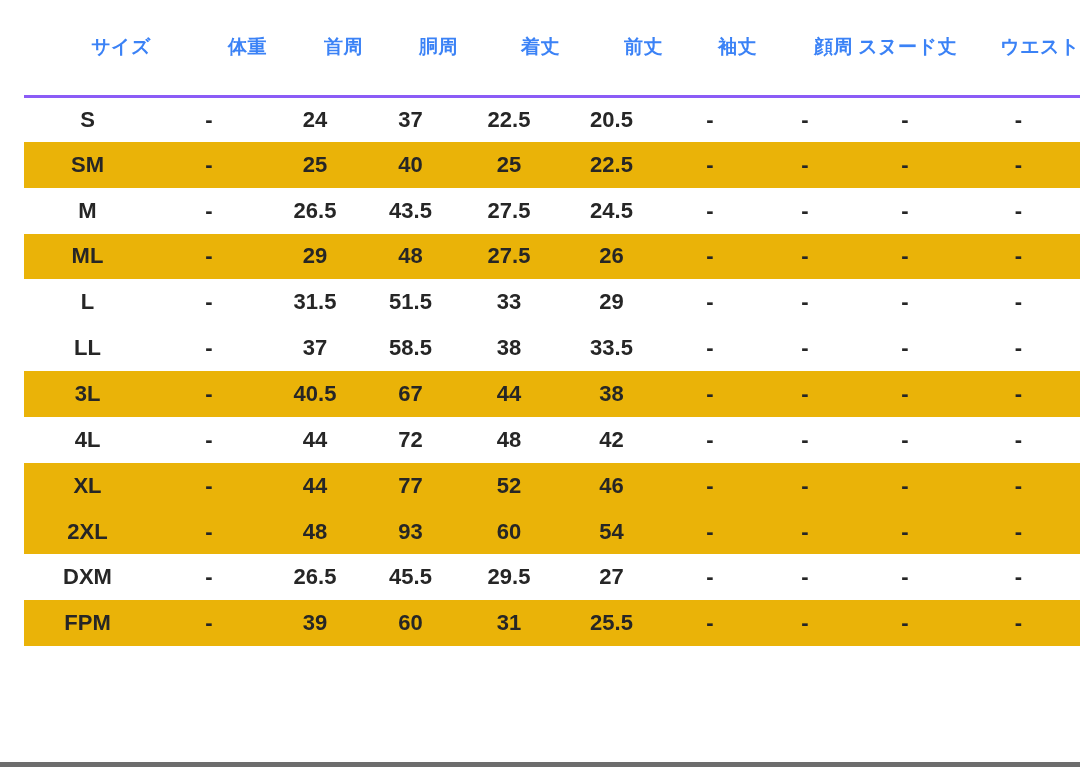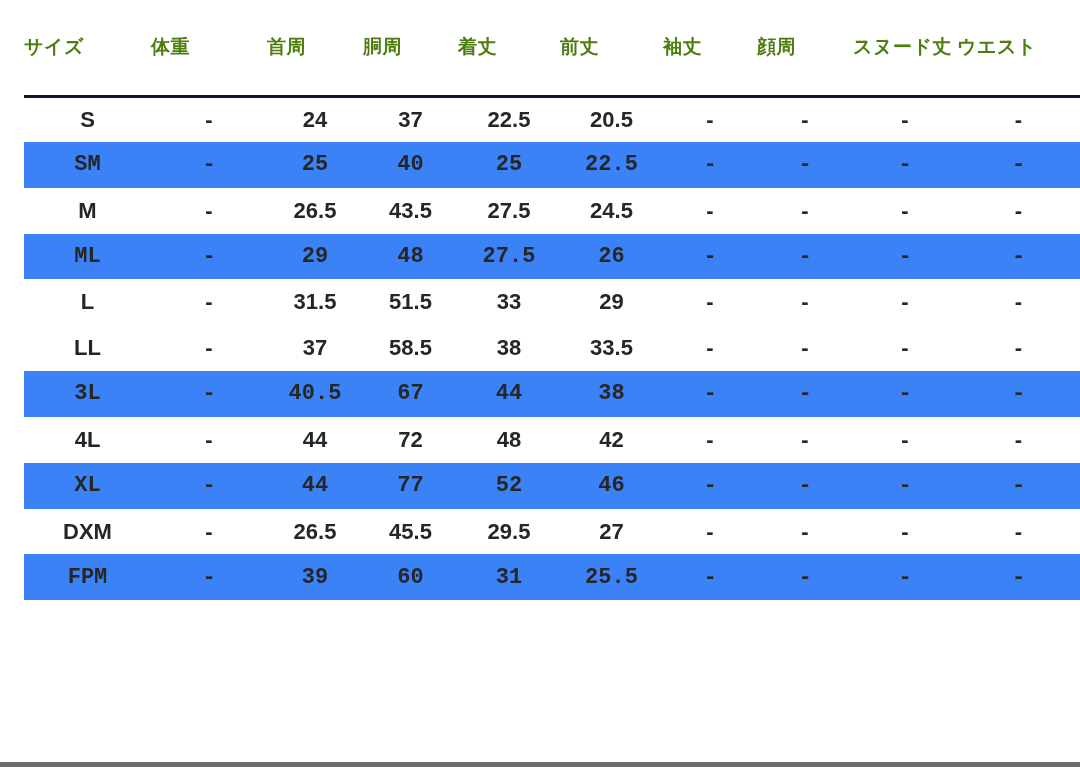--- a/index.html
+++ b/index.html
@@ -18,40 +18,39 @@
     position: absolute;
     top: 0;
     left: 24px;
     width: 1056px;
     border-collapse: collapse;
     table-layout: fixed;
   }
   table.size-chart th {
     height: 96px;
     vertical-align: middle;
-    text-align: left;
+    text-align: right;
     font-size: 19px;
     font-weight: 600;
-    color: #4d7c0f;
+    color: #3b82f6;
     letter-spacing: 0.5px;
-    border-bottom: 3px solid #0f172a;
+    border-bottom: 3px solid #8b5cf6;
     white-space: nowrap;
   }
   table.size-chart td {
     height: 45.85px;
     vertical-align: middle;
     text-align: center;
     font-size: 22px;
     font-weight: 700;
     color: #262626;
     white-space: nowrap;
   }
   table.size-chart tbody tr.striped {
-    background: #3b82f6;
-    font-family: Liberation Mono, monospace;
+    background: #eab308;
   }
   .bottom-bar {
     position: absolute;
     left: 0;
     bottom: 0;
     width: 100%;
     height: 5px;
     background: #6d6d6d;
   }
 </style>
@@ -189,20 +188,32 @@
       <td>-</td>
       <td>44</td>
       <td>77</td>
       <td>52</td>
       <td>46</td>
       <td>-</td>
       <td>-</td>
       <td>-</td>
       <td>-</td>
     </tr>
+        <tr class="striped">
+      <td>2XL</td>
+      <td>-</td>
+      <td>48</td>
+      <td>93</td>
+      <td>60</td>
+      <td>54</td>
+      <td>-</td>
+      <td>-</td>
+      <td>-</td>
+      <td>-</td>
+    </tr>
         <tr>
       <td>DXM</td>
       <td>-</td>
       <td>26.5</td>
       <td>45.5</td>
       <td>29.5</td>
       <td>27</td>
       <td>-</td>
       <td>-</td>
       <td>-</td>

